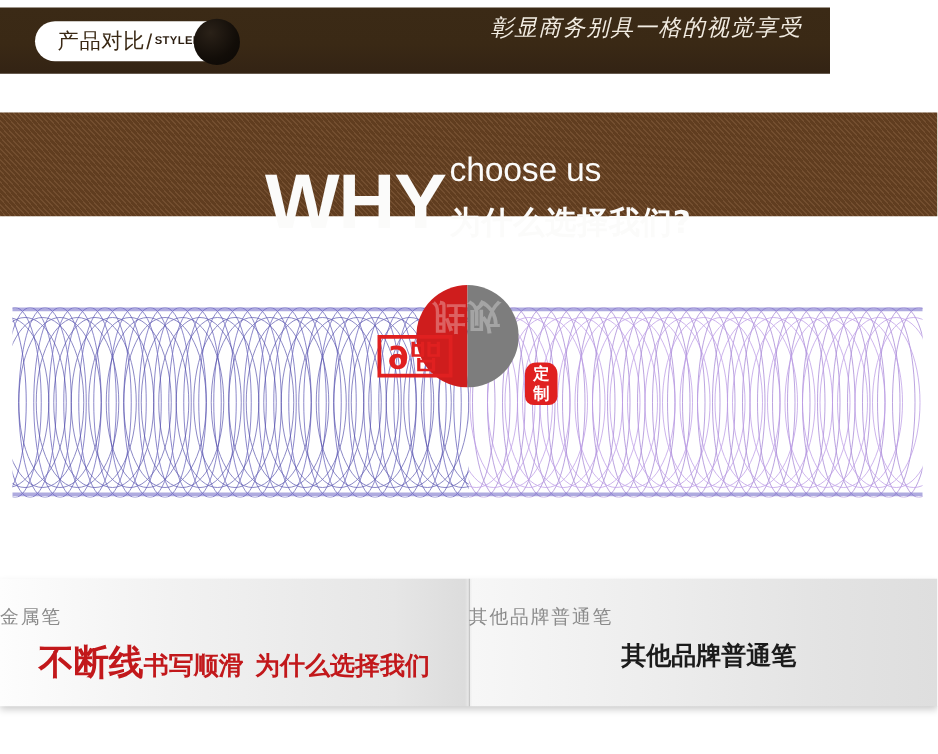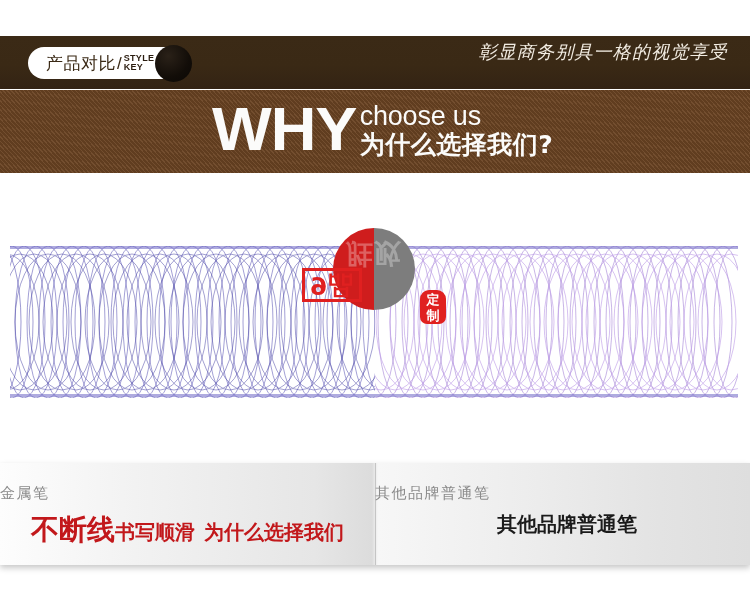--- a/index.html
+++ b/index.html
@@ -13,23 +13,22 @@
     position: relative;
     overflow: hidden;
     font-family: "Liberation Sans", "DejaVu Sans", sans-serif;
     -webkit-font-smoothing: antialiased;
   }
 
   
   .topbar {
     position: absolute;
     left: 0; top: 6px;
-    width: 750px; height: 53px;
+    width: 664px; height: 53px;
     background: linear-gradient(180deg, #3b2a16 0%, #3a2915 55%, #332314 100%);
-    margin-top: 30px;
   }
   .pill {
     position: absolute;
     left: 28px; top: 11px;
     height: 32px;
     min-width: 162px;
     background: #ffffff;
     border-radius: 16px;
     display: flex;
     align-items: center;
@@ -44,21 +43,21 @@
     font-family: "DejaVu Sans", sans-serif;
   }
   .pill-slash {
     font-size: 17px;
     color: #3a2915;
     margin: 0 1px 0 1px;
     line-height: 1;
   }
   .pill-key {
     display: flex;
-    flex-direction: column;
+    flex-direction: row;
     justify-content: center;
     line-height: 1.02;
     margin-left: 1px;
   }
   .pill-key span {
     font-size: 9px;
     font-weight: bold;
     color: #2b1d10;
     letter-spacing: 0.3px;
   }
@@ -114,28 +113,29 @@
     margin-left: 6px;
     padding-top: 5px;
   }
   .why-en {
     font-size: 27px;
     color: #fbfbfa;
     font-weight: normal;
     line-height: 1.05;
     letter-spacing: -0.2px;
     font-family: "Liberation Sans", sans-serif;
+    margin-top: 20px;
   }
   .why-cn {
     font-size: 25px;
     color: #fbfbfa;
     font-weight: bold;
     line-height: 1.15;
     letter-spacing: 0.5px;
-    margin-top: 1px;
+    margin-top: 14px;
     font-family: "DejaVu Sans", sans-serif;
   }
 
   
   .spiro-wrap {
     position: absolute;
     left: 0; top: 218px;
     width: 750px; height: 200px;
   }
   .spiro-svg {

